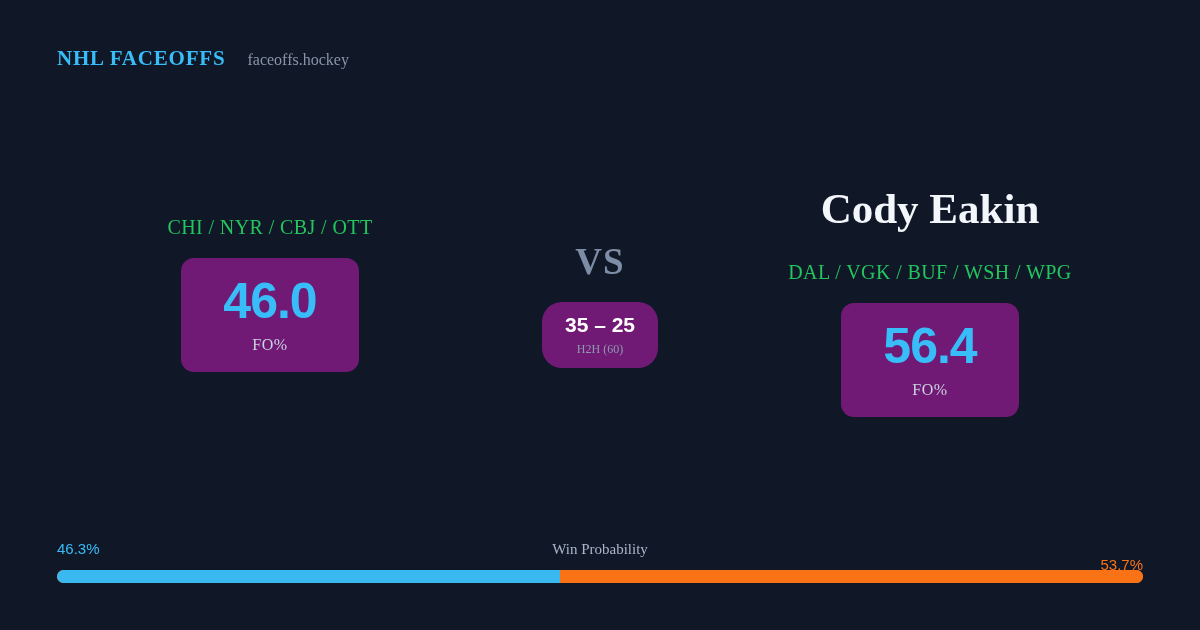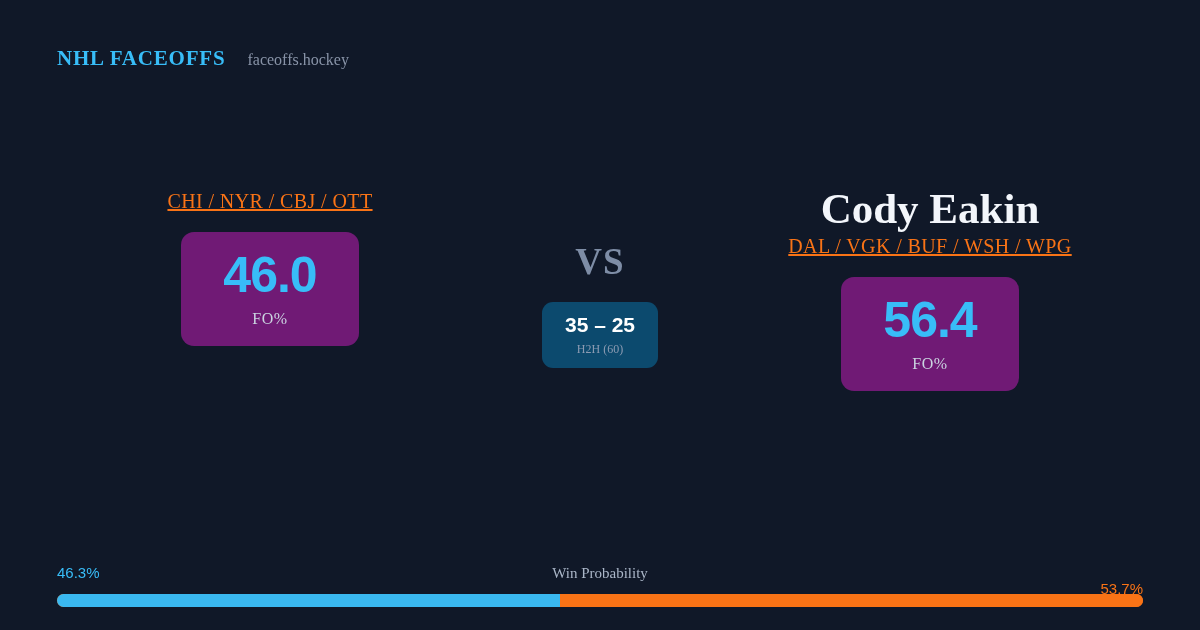--- a/index.html
+++ b/index.html
@@ -59,27 +59,26 @@
   .player-name {
     font-family: "Liberation Serif", serif;
     font-weight: bold;
     font-size: 43px;
     line-height: 1.05;
     color: #f3f6fb;
     white-space: nowrap;
     margin: 0;
   }
   .player-teams {
-    margin-top: 4px;
+    margin-top: 30px;
     font-family: "Liberation Serif", serif;
     font-size: 20px;
-    color: #f97316;
+    color: #22c55e;
     white-space: nowrap;
     letter-spacing: 0.4px;
-    text-decoration: underline;
   }
   .stat-card {
     margin-top: 19px;
     width: 178px;
     height: 114px;
     border-radius: 13px;
     background: #701a75;
     display: flex;
     flex-direction: column;
     align-items: center;
@@ -115,22 +114,22 @@
     font-weight: bold;
     font-size: 37px;
     line-height: 1;
     color: #7e8da6;
     letter-spacing: 1px;
   }
   .h2h-box {
     margin-top: 22px;
     width: 116px;
     height: 66px;
-    border-radius: 11px;
-    background: #0c4a6e;
+    border-radius: 20px;
+    background: #701a75;
     display: flex;
     flex-direction: column;
     align-items: center;
     justify-content: center;
   }
   .h2h-score {
     font-family: "Liberation Sans", sans-serif;
     font-weight: bold;
     font-size: 21px;
     line-height: 1;
@@ -148,21 +147,20 @@
   
   .winprob {
     position: absolute;
     left: 57px;
     top: 540px;
     width: 1086px;
   }
   .winprob-labels {
     position: relative;
     height: 21px;
-    margin-top: 24px;
   }
   .wp-left {
     position: absolute;
     left: 0;
     top: 0;
     font-family: "Liberation Sans", sans-serif;
     font-size: 15px;
     color: #38bdf8;
   }
   .wp-right {

